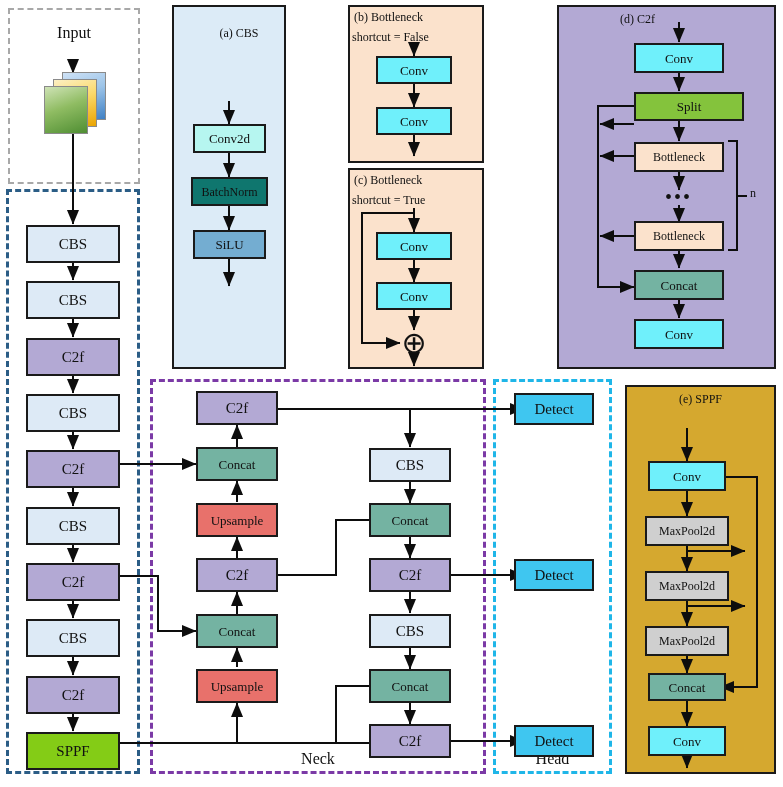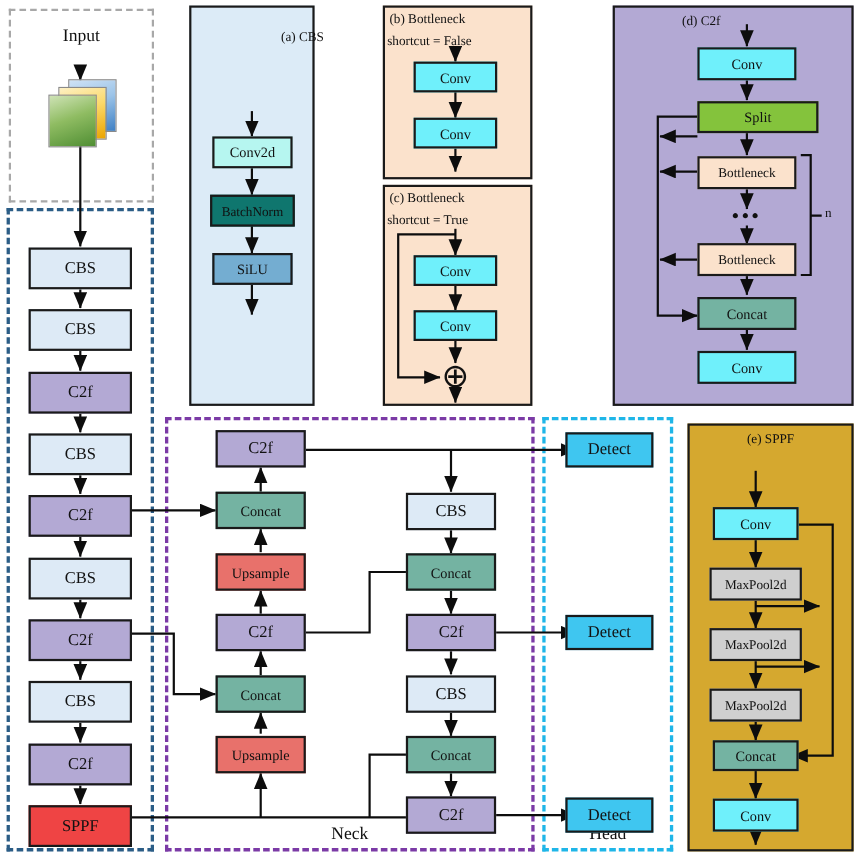--- a/index.html
+++ b/index.html
@@ -183,21 +183,21 @@
 
   <div class="node" style="left:26px;top:225px;width:94px;height:38px;background:#ddeaf6;">CBS</div>
   <div class="node" style="left:26px;top:281px;width:94px;height:38px;background:#ddeaf6;">CBS</div>
   <div class="node" style="left:26px;top:338px;width:94px;height:38px;background:#b3a9d4;">C2f</div>
   <div class="node" style="left:26px;top:394px;width:94px;height:38px;background:#ddeaf6;">CBS</div>
   <div class="node" style="left:26px;top:450px;width:94px;height:38px;background:#b3a9d4;">C2f</div>
   <div class="node" style="left:26px;top:507px;width:94px;height:38px;background:#ddeaf6;">CBS</div>
   <div class="node" style="left:26px;top:563px;width:94px;height:38px;background:#b3a9d4;">C2f</div>
   <div class="node" style="left:26px;top:619px;width:94px;height:38px;background:#ddeaf6;">CBS</div>
   <div class="node" style="left:26px;top:676px;width:94px;height:38px;background:#b3a9d4;">C2f</div>
-  <div class="node" style="left:26px;top:732px;width:94px;height:38px;background:#ef4444;">SPPF</div>
+  <div class="node" style="left:26px;top:732px;width:94px;height:38px;background:#84cc16;">SPPF</div>
 
   <div class="frame-label" style="left:6px;top:750px;width:134px;">Backbone</div>
 
   <div class="node" style="left:196px;top:391px;width:82px;height:34px;background:#b3a9d4;">C2f</div>
   <div class="node sm" style="left:196px;top:447px;width:82px;height:34px;background:#74b3a2;">Concat</div>
   <div class="node sm" style="left:196px;top:503px;width:82px;height:34px;background:#e8716b;">Upsample</div>
   <div class="node" style="left:196px;top:558px;width:82px;height:34px;background:#b3a9d4;">C2f</div>
   <div class="node sm" style="left:196px;top:614px;width:82px;height:34px;background:#74b3a2;">Concat</div>
   <div class="node sm" style="left:196px;top:669px;width:82px;height:34px;background:#e8716b;">Upsample</div>
 
@@ -209,21 +209,21 @@
   <div class="node" style="left:369px;top:724px;width:82px;height:34px;background:#b3a9d4;">C2f</div>
 
   <div class="frame-label" style="left:150px;top:750px;width:336px;">Neck</div>
 
   <div class="node" style="left:514px;top:393px;width:80px;height:32px;background:#3fc6f0;">Detect</div>
   <div class="node" style="left:514px;top:559px;width:80px;height:32px;background:#3fc6f0;">Detect</div>
   <div class="node" style="left:514px;top:725px;width:80px;height:32px;background:#3fc6f0;">Detect</div>
 
   <div class="frame-label" style="left:493px;top:750px;width:119px;">Head</div>
 
-  <div class="panel-title" style="left:172px;top:26px;width:134px;text-align:center;padding-left:36px;">(a) CBS</div>
+  <div class="panel-title" style="left:172px;top:26px;width:134px;text-align:center;">(a) CBS</div>
   <div class="node sm" style="left:193px;top:124px;width:73px;height:29px;background:#b6f6f0;">Conv2d</div>
   <div class="node xs" style="left:191px;top:177px;width:77px;height:29px;background:#0f766e;">BatchNorm</div>
   <div class="node sm" style="left:193px;top:230px;width:73px;height:29px;background:#74add1;text-align:center;">SiLU</div>
 
   <div class="panel-title" style="left:354px;top:10px;">(b) Bottleneck</div>
   <div class="panel-title" style="left:352px;top:30px;">shortcut = False</div>
   <div class="node sm" style="left:376px;top:56px;width:76px;height:28px;background:#6ff0fb;">Conv</div>
   <div class="node sm" style="left:376px;top:107px;width:76px;height:28px;background:#6ff0fb;">Conv</div>
 
   <div class="panel-title" style="left:354px;top:173px;">(c) Bottleneck</div>

